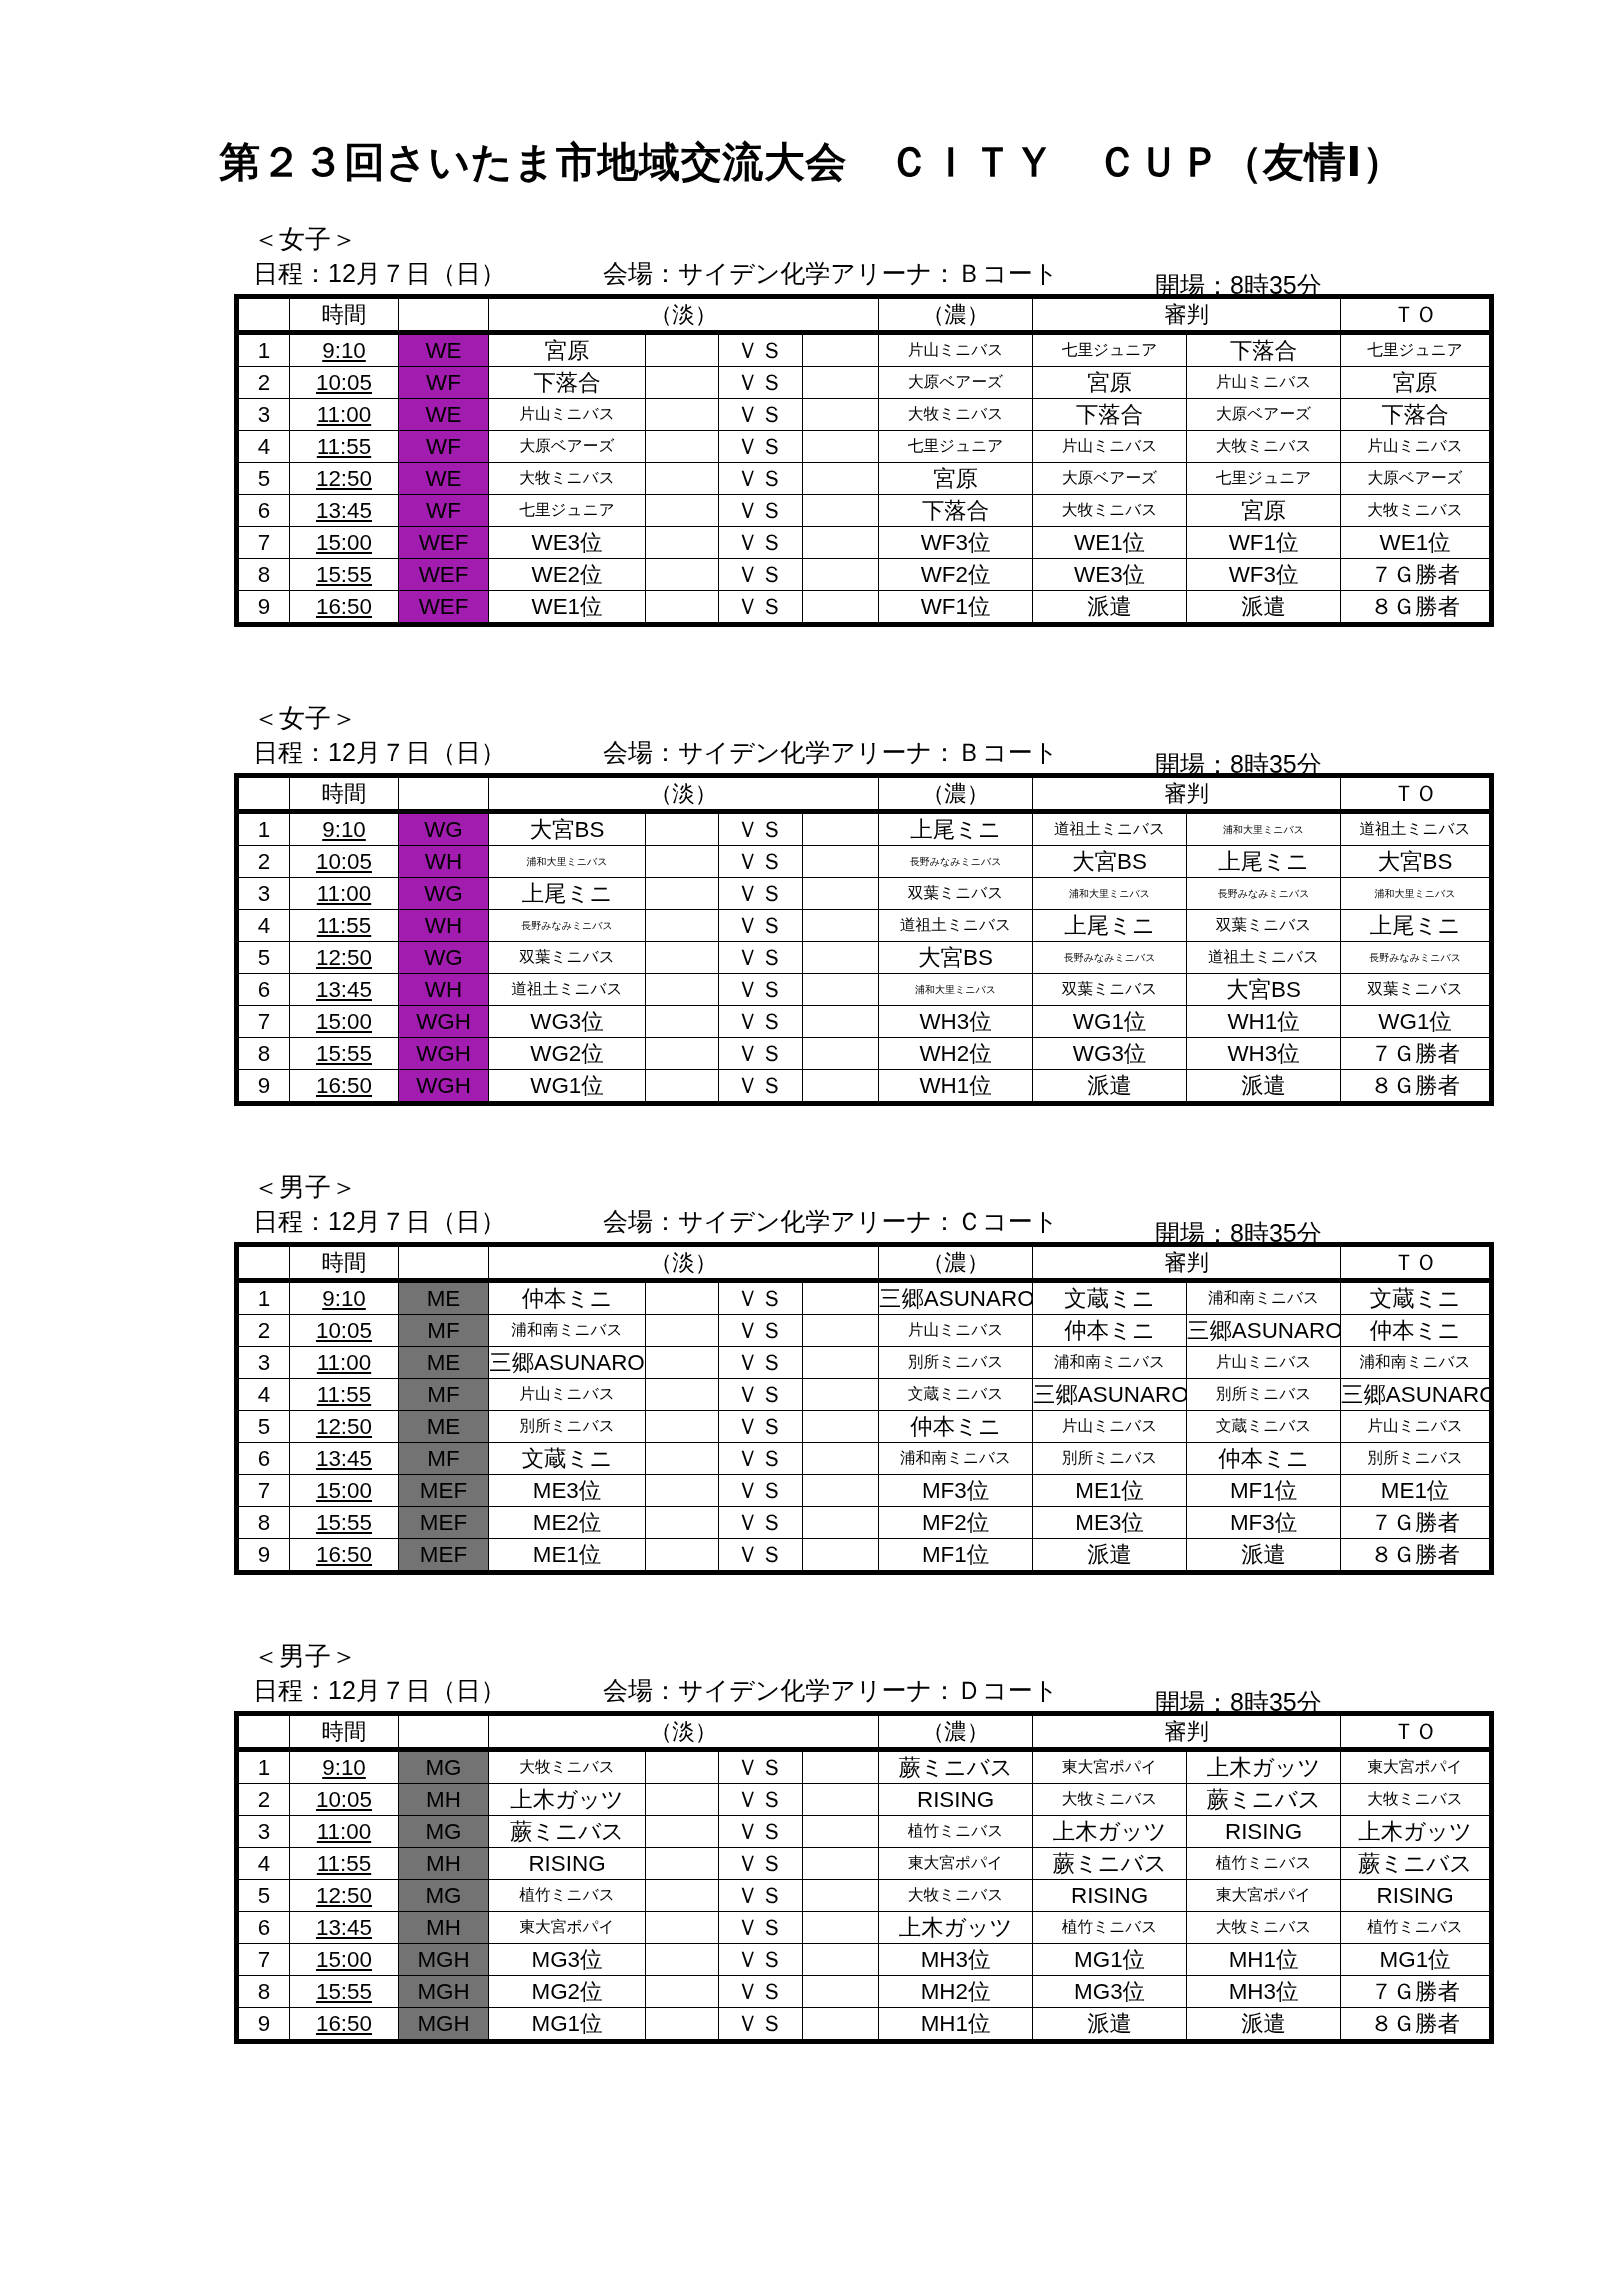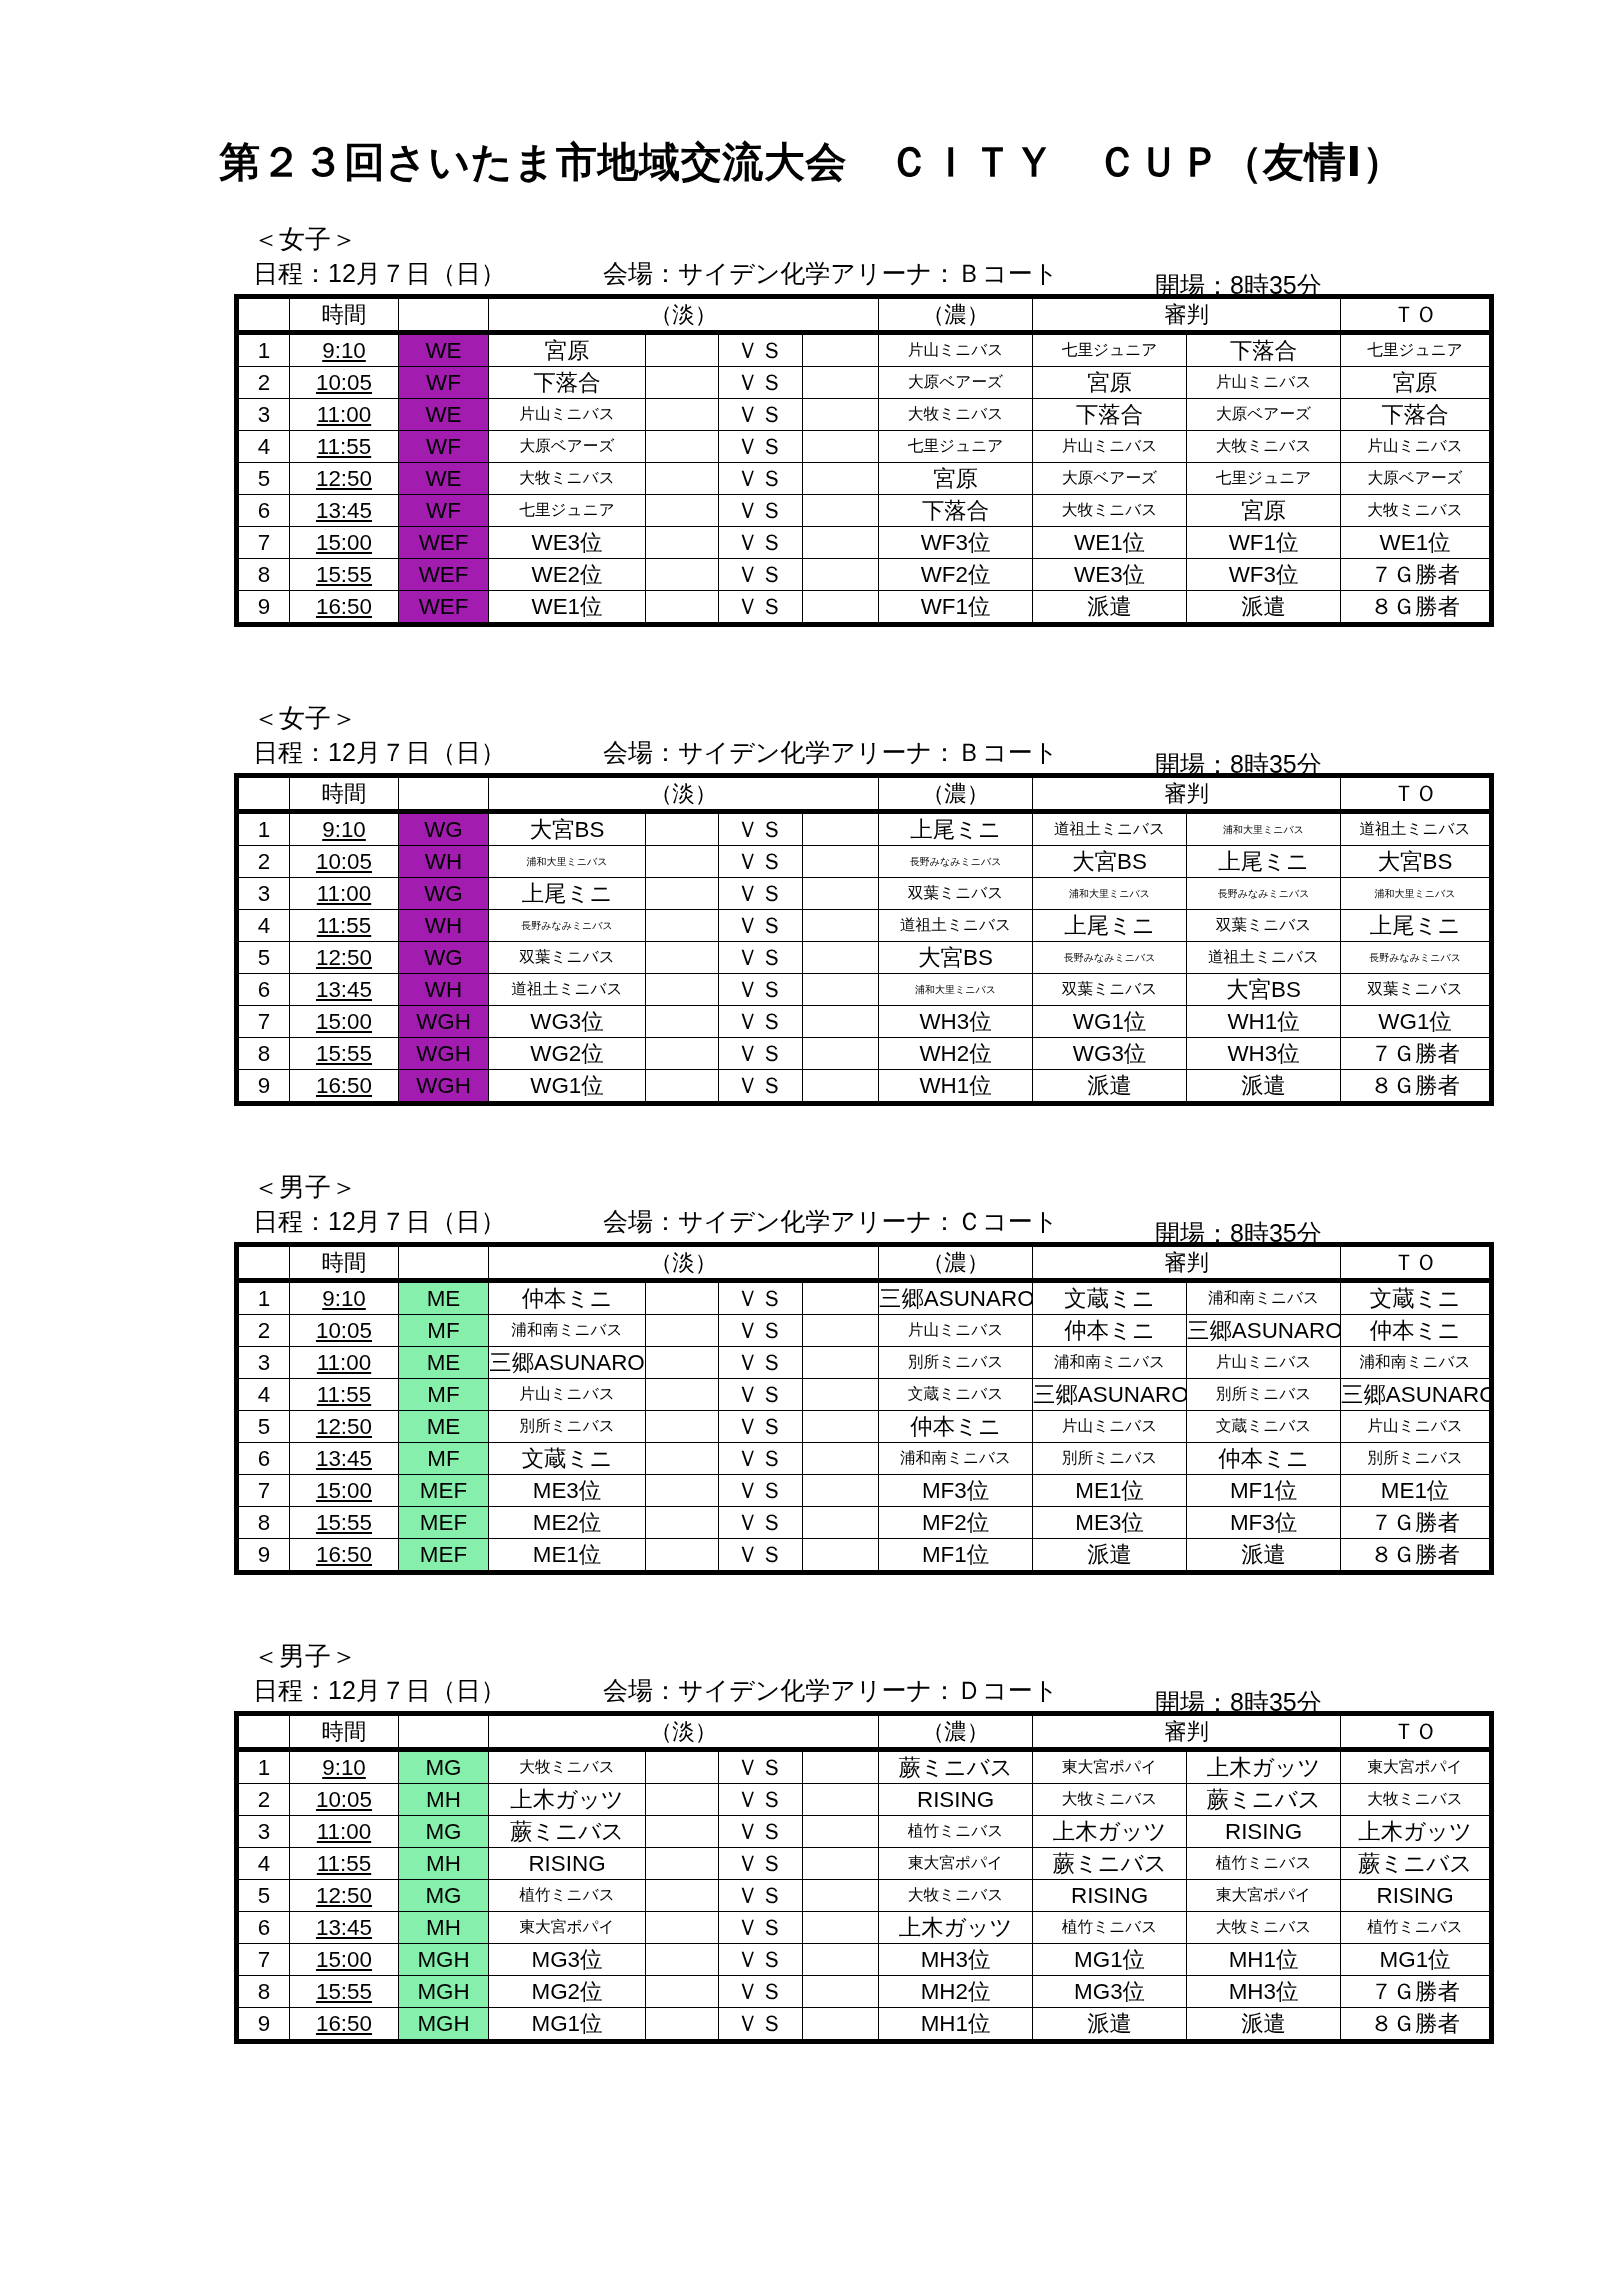--- a/index.html
+++ b/index.html
@@ -110,21 +110,21 @@
 
   td.num      { font-size: 23.6px; }
   td.time     { font-size: 23.6px; text-align: right; padding-right: 6.7px; text-decoration: underline; }
   td.code     { font-size: 23.6px; font-weight: normal; }
   td.vs       { font-size: 23.6px; letter-spacing: 1.7px; }
   td.team     { font-size: 22.4px; }
   td.team.sm  { font-size: 15.7px; }
   td.team.xs  { font-size: 10px; }
 
   .hl-yellow { background: #a21caf; }
-  .hl-blue   { background: #86efac; }
+  .hl-blue   { background: #737373; }
 </style>
 </head>
 <body>
 
 <div class="page">
 
   <div class="doc-title">第２３回さいたま市地域交流大会　ＣＩＴＹ　ＣＵＰ（友情Ⅰ）</div>
 
   <div id="sections-root">
       <div class="section section-1">

